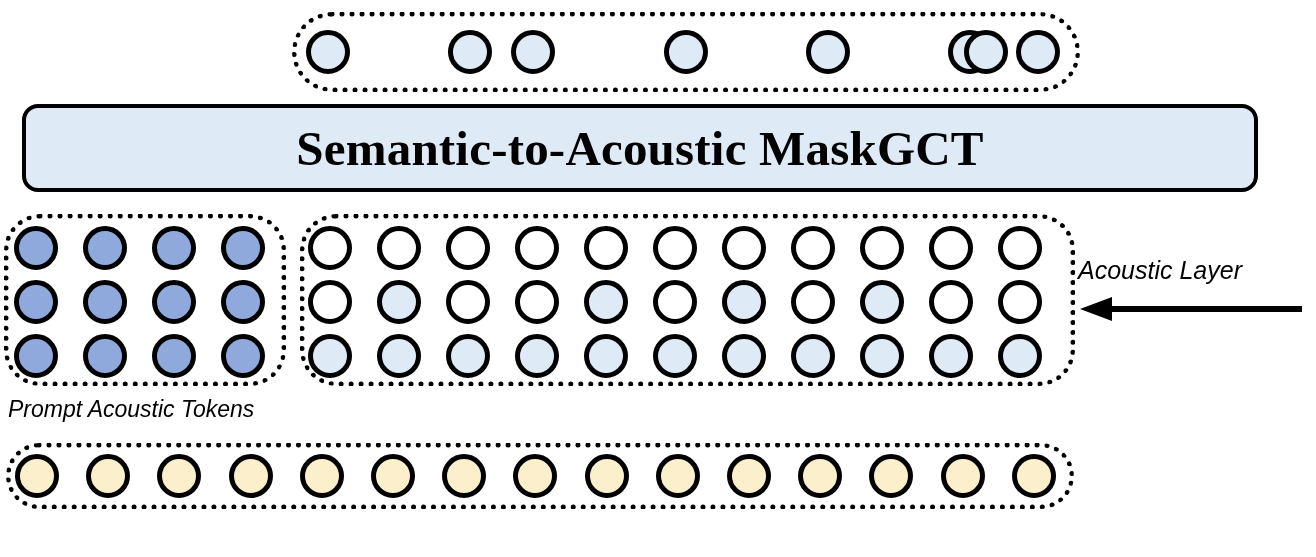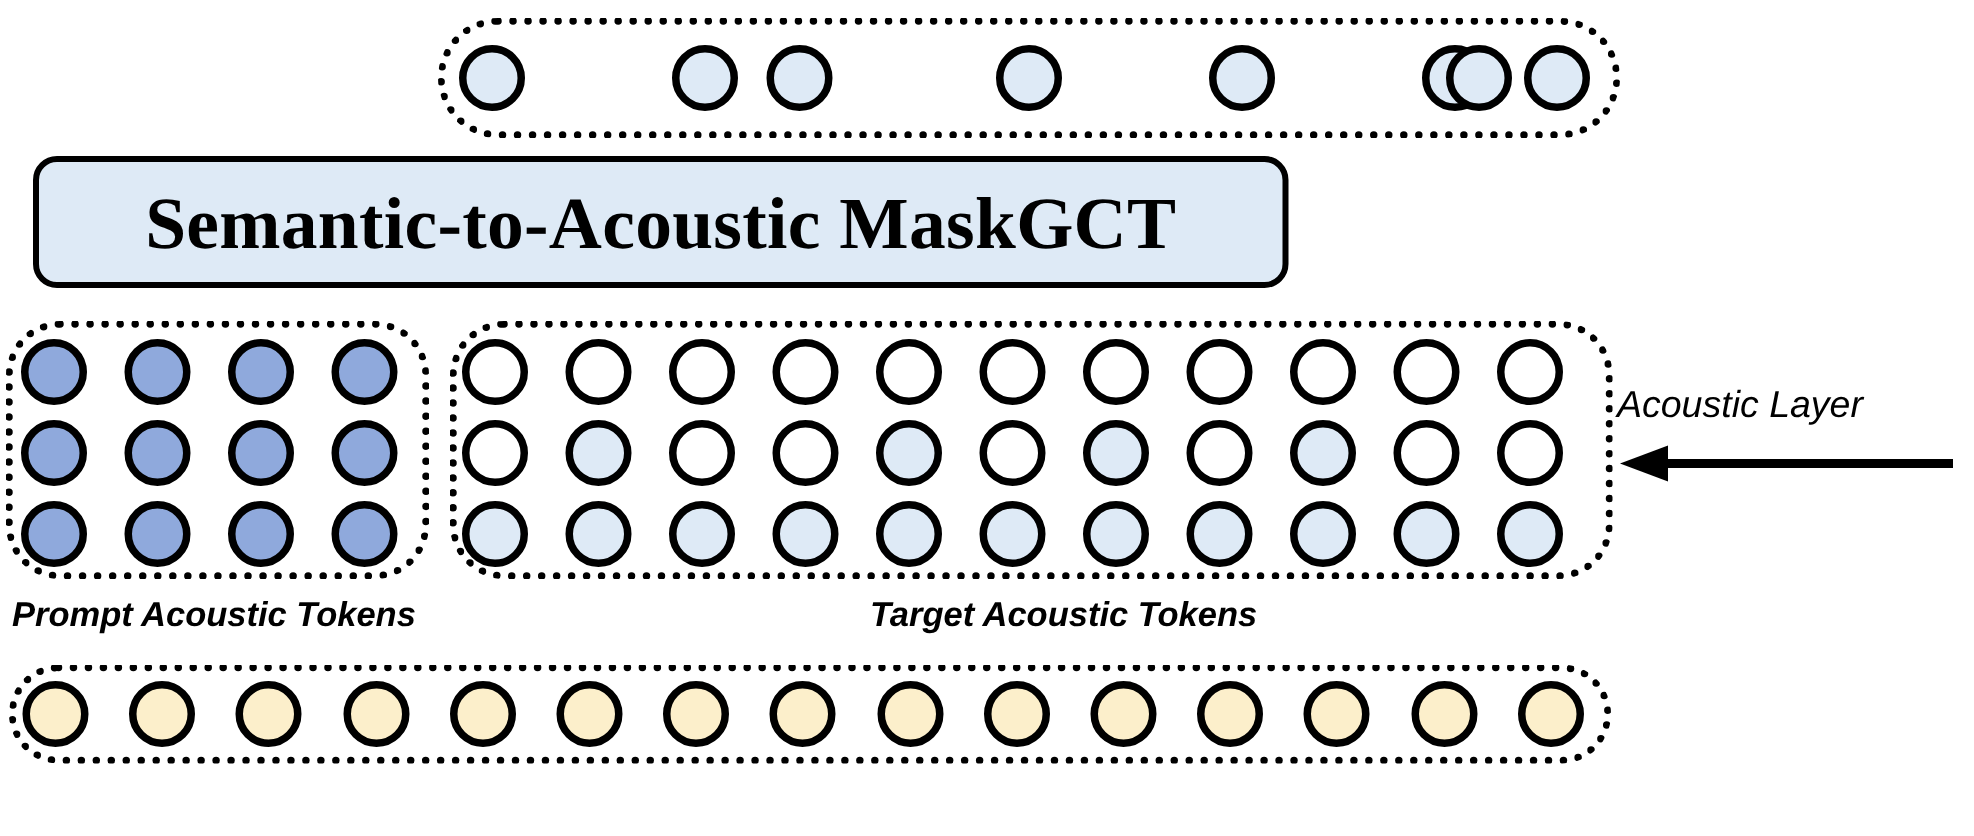--- a/index.html
+++ b/index.html
@@ -57,21 +57,21 @@
     box-sizing: border-box;
     border-radius: 50%;
     border: 5px solid #000000;
   }
 
   
   .caption {
     position: absolute;
     font-family: "Liberation Sans", sans-serif;
     font-style: italic;
-    font-weight: 700;
+    font-weight: 400;
     font-size: 23px;
     color: #000000;
     white-space: nowrap;
   }
 
   .annot {
     position: absolute;
     font-family: "Liberation Sans", sans-serif;
     font-style: italic;
     font-weight: 400;
@@ -92,21 +92,21 @@
       <div class="tok" style="left: 306px; top: 30px; width: 44px; height: 44px; background: rgb(222, 234, 246);"></div>
       <div class="tok" style="left: 448px; top: 30px; width: 44px; height: 44px; background: rgb(222, 234, 246);"></div>
       <div class="tok" style="left: 511px; top: 30px; width: 44px; height: 44px; background: rgb(222, 234, 246);"></div>
       <div class="tok" style="left: 664px; top: 30px; width: 44px; height: 44px; background: rgb(222, 234, 246);"></div>
       <div class="tok" style="left: 806px; top: 30px; width: 44px; height: 44px; background: rgb(222, 234, 246);"></div>
       <div class="tok" style="left: 948px; top: 30px; width: 44px; height: 44px; background: rgb(222, 234, 246);"></div>
       <div class="tok" style="left: 964px; top: 30px; width: 44px; height: 44px; background: rgb(222, 234, 246);"></div>
       <div class="tok" style="left: 1016px; top: 30px; width: 44px; height: 44px; background: rgb(222, 234, 246);"></div>
     </div>
 
-  <div class="title-box" style="left:22px; top:104px; width:837px; height:88px;">
+  <div class="title-box" style="left:22px; top:104px; width:1236px; height:88px;">
     <span class="title-text">Semantic-to-Acoustic MaskGCT</span>
   </div>
 
   <div class="dash-box" style="left:4px; top:214px; width:282px; height:172px; border-radius:36px;"></div>
   <div id="prompt-grid">
       <div class="tok" style="left: 14px; top: 226px; width: 44px; height: 44px; background: rgb(143, 169, 220);"></div>
       <div class="tok" style="left: 83px; top: 226px; width: 44px; height: 44px; background: rgb(143, 169, 220);"></div>
       <div class="tok" style="left: 152px; top: 226px; width: 44px; height: 44px; background: rgb(143, 169, 220);"></div>
       <div class="tok" style="left: 221px; top: 226px; width: 44px; height: 44px; background: rgb(143, 169, 220);"></div>
       <div class="tok" style="left: 14px; top: 280px; width: 44px; height: 44px; background: rgb(143, 169, 220);"></div>
@@ -150,21 +150,20 @@
       <div class="tok" style="left: 584px; top: 334px; width: 44px; height: 44px; background: rgb(222, 234, 246);"></div>
       <div class="tok" style="left: 653px; top: 334px; width: 44px; height: 44px; background: rgb(222, 234, 246);"></div>
       <div class="tok" style="left: 722px; top: 334px; width: 44px; height: 44px; background: rgb(222, 234, 246);"></div>
       <div class="tok" style="left: 791px; top: 334px; width: 44px; height: 44px; background: rgb(222, 234, 246);"></div>
       <div class="tok" style="left: 860px; top: 334px; width: 44px; height: 44px; background: rgb(222, 234, 246);"></div>
       <div class="tok" style="left: 929px; top: 334px; width: 44px; height: 44px; background: rgb(222, 234, 246);"></div>
       <div class="tok" style="left: 998px; top: 334px; width: 44px; height: 44px; background: rgb(222, 234, 246);"></div>
     </div>
 
   <span class="caption" style="left:8px; top:396px;">Prompt Acoustic Tokens</span>
-  <span class="caption" style="left:580px; top:396px;">Target Acoustic Tokens</span>
 
   <span class="annot" style="left:1078px; top:256px;">Acoustic Layer</span>
 
   <svg class="arrow-svg" style="left:1078px; top:296px;" width="226" height="26" viewBox="0 0 226 26">
     <line x1="30" y1="13" x2="224" y2="13" stroke="#000000" stroke-width="6"></line>
     <polygon points="2,13 34,1 34,25" fill="#000000"></polygon>
   </svg>
 
   <div class="dash-box" style="left:6px; top:443px; width:1068px; height:66px; border-radius:33px;"></div>
   <div id="bottom-row">

